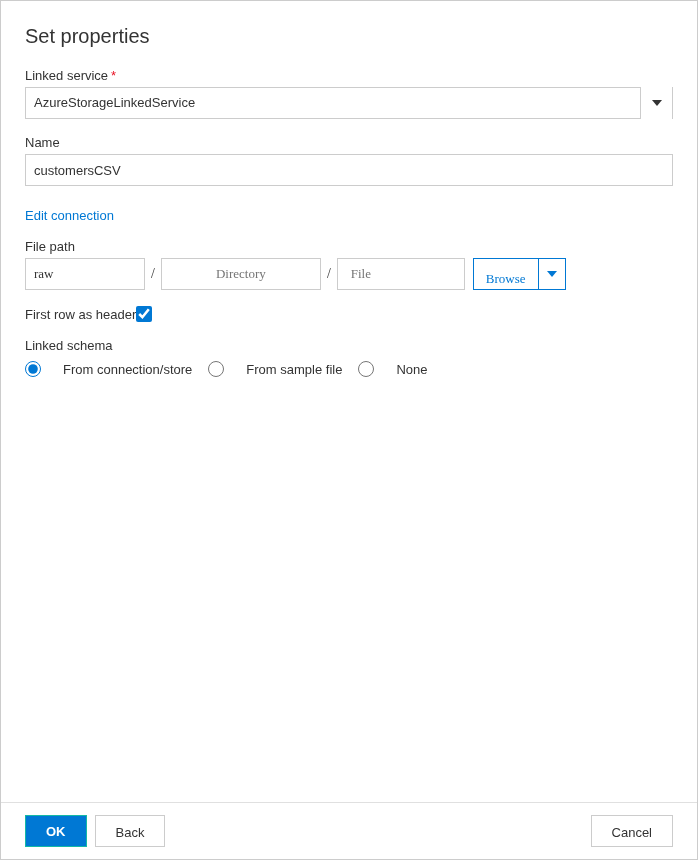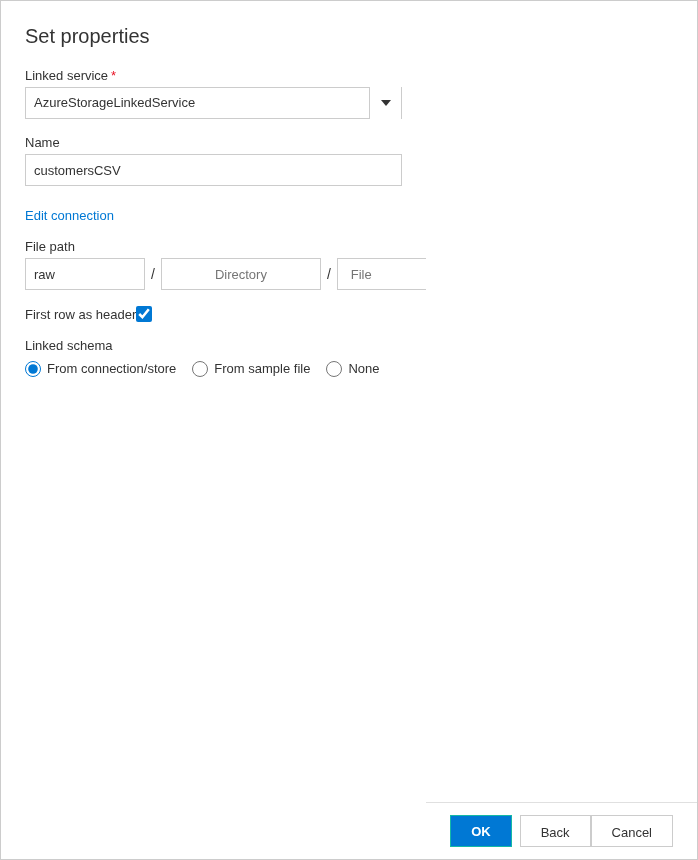--- a/index.html
+++ b/index.html
@@ -17,21 +17,21 @@
       align-items: center;
       min-height: 100vh;
     }
 
     .dialog {
       width: 698px;
       height: 860px;
       background: #ffffff;
       border: 1px solid #cccccc;
       display: flex;
-      flex-direction: row;
+      flex-direction: column;
       position: relative;
     }
 
     .dialog-content {
       flex: 1;
       padding: 24px 24px 0 24px;
       overflow-y: auto;
     }
 
     .dialog-title {
@@ -108,20 +108,21 @@
       cursor: pointer;
       display: inline-block;
       margin-top: 6px;
       margin-bottom: 16px;
     }
 
     .file-path-container {
       display: flex;
       align-items: center;
       gap: 0;
+      font-family: Liberation Serif, serif;
     }
 
     .file-path-input {
       height: 32px;
       padding: 0 8px;
       border: 1px solid #cccccc;
       font-size: 13px;
       color: #333333;
       outline: none;
       font-family: inherit;
@@ -130,21 +131,21 @@
     .file-path-raw {
       width: 120px;
     }
 
     .file-path-directory {
       width: 160px;
       text-align: center;
     }
 
     .file-path-file {
-      width: 168px;
+      width: 128px;
       padding-left: 13px;
     }
 
     .path-separator {
       padding: 0 6px;
       color: #333333;
       font-size: 14px;
       line-height: 32px;
     }
 
@@ -208,22 +209,22 @@
     }
 
     .radio-group {
       display: flex;
       align-items: center;
       gap: 16px;
     }
 
     .radio-option {
       display: flex;
-      align-items: flex-start;
-      gap: 6px;
+      align-items: center;
+      gap: 22px;
       cursor: pointer;
     }
 
     .radio-input {
       width: 16px;
       height: 16px;
       cursor: pointer;
       accent-color: #0078d4;
     }
 

